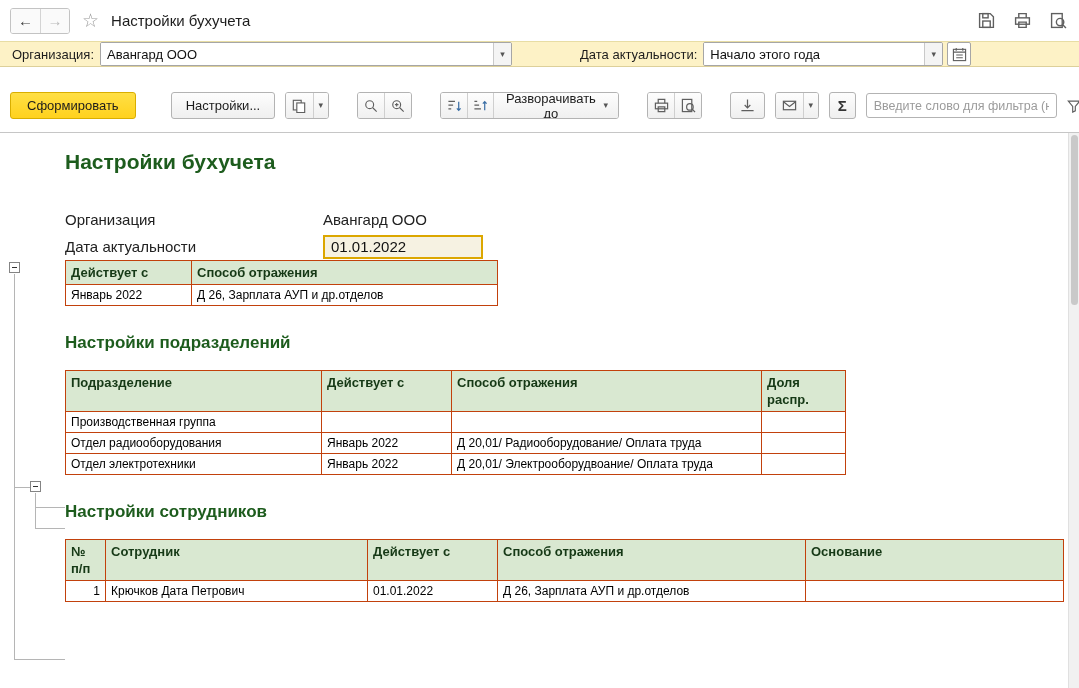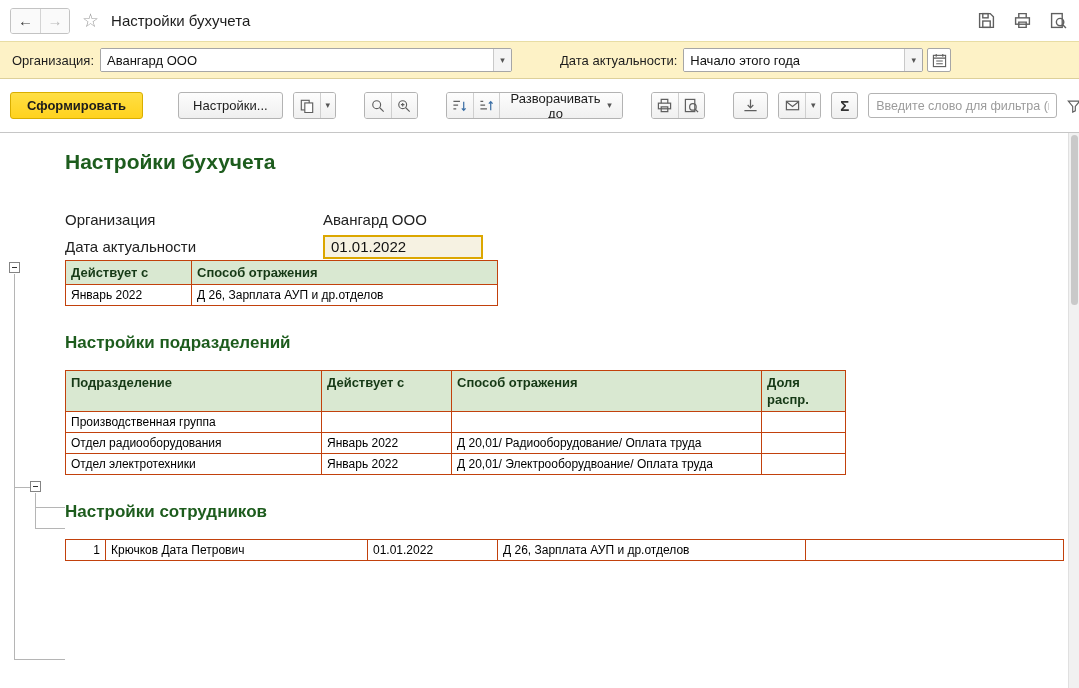--- a/index.html
+++ b/index.html
@@ -15,40 +15,40 @@
   .navbtn+.navbtn{border-left:1px solid #d4d4d4}
   .navbtn.disabled{color:#b9b9b9}
   .star{font-size:19px;color:#9a9a9a;margin-left:12px;cursor:pointer}
   .wtitle{font-size:15px;color:#1d1d1d;margin-left:12px}
   .tb-right{margin-left:auto;display:flex;gap:14px;align-items:center}
   .iconbtn{background:none;border:none;cursor:pointer;display:flex;align-items:center;justify-content:center;
     width:22px;height:22px;padding:0}
   .iconbtn svg{stroke:#5f5f5f;fill:none;stroke-width:1.3}
 
   
-  .filterbar{position:absolute;top:41px;left:0;right:0;height:38px;background:#fdf2c6;
+  .filterbar{position:absolute;top:41px;left:0;right:0;height:26px;background:#fdf2c6;
     border-top:1px solid #e8dda4;border-bottom:1px solid #ddd09a;display:flex;align-items:center;
     padding:0 12px;font-size:13px}
   .filterbar label{color:#1c1c1c;margin-right:6px}
   .combo{display:flex;height:24px;border:1px solid #a6a6a6;background:#fff;border-radius:2px;overflow:hidden}
   .combo input{border:none;outline:none;height:100%;padding:0 6px;font-size:13px;
     font-family:inherit;color:#111;flex:1;background:#fff}
   .combo-drop{width:18px;border:none;border-left:1px solid #c9c9c9;background:#f4f4f4;color:#555;
     font-size:9px;cursor:pointer;display:flex;align-items:center;justify-content:center}
   .calbtn{width:24px;height:24px;margin-left:4px;border:1px solid #a6a6a6;border-radius:2px;background:#fff;
     display:flex;align-items:center;justify-content:center;cursor:pointer}
   .calbtn svg{stroke:#5f5f5f;fill:none;stroke-width:1.2}
 
   
   .toolbar{position:absolute;top:79px;left:0;right:0;height:54px;background:#fff;
     border-bottom:1px solid #c6c6c6;display:flex;align-items:center;padding:0 10px;gap:10px;overflow:hidden}
   .btn{height:27px;border:1px solid #b3b3b3;border-radius:3px;background:linear-gradient(#fdfdfd,#efefef);
     font-size:13px;font-family:inherit;color:#1c1c1c;padding:0 14px;cursor:pointer;display:flex;
     align-items:center;justify-content:center;gap:6px}
-  .btn.generate{background:linear-gradient(#ffdf45,#ffd21e);border-color:#d9ae00;font-weight:bold;padding:0 16px}
+  .btn.generate{background:linear-gradient(#ffdf45,#ffd21e);border-color:#d9ae00;font-weight:normal;padding:0 16px}
   .btngroup{display:flex;border:1px solid #b3b3b3;border-radius:3px;overflow:hidden;height:27px}
   .btngroup .gbtn{border:none;background:linear-gradient(#fdfdfd,#f0f0f0);width:30px;display:flex;
     align-items:center;justify-content:center;cursor:pointer;font-size:13px;font-family:inherit;color:#1c1c1c;gap:6px}
   .btngroup .gbtn+.gbtn{border-left:1px solid #cfcfcf}
   .btngroup .gbtn.wide{width:auto;padding:0 10px}
   .caret{font-size:9px;color:#555;line-height:1}
   .toolbar svg{stroke:#5f5f5f;fill:none;stroke-width:1.3}
   .sigma{font-size:15px;font-weight:bold;color:#333}
   .filter-input{margin-left:auto;width:214px;height:25px;border:1px solid #b3b3b3;border-radius:3px;
     padding:0 7px;font-size:12.5px;font-family:inherit;color:#222;outline:none}
@@ -124,21 +124,21 @@
 </div>
 
 <div class="filterbar">
   <label>Организация:</label>
   <div class="combo" style="width:412px">
     <input value="Авангард ООО" style="">
     <button class="combo-drop">
         <span>▾</span>
       </button>
   </div>
-  <label style="margin-left:48px">Дата актуальности:</label>
+  <label style="margin-left:68px">Дата актуальности:</label>
   <div class="combo" style="width:240px">
     <input value="Начало этого года" style="">
     <button class="combo-drop">
         <span>▾</span>
       </button>
   </div>
   <button class="calbtn">
     <svg width="15" height="15" viewBox="0 0 16 16">
         <rect x="1.5" y="2.5" width="13" height="12"></rect>
         <path d="M1.5 5.5h13M4.5 1v3M11.5 1v3M4.5 8.5h7M4.5 11.5h7"></path>
@@ -321,20 +321,27 @@
     <h2 class="section">Настройки сотрудников</h2>
     <table class="rtable" style="width:998px">
       <colgroup>
           <col style="width:40px">
           <col style="width:262px">
           <col style="width:130px">
           <col style="width:308px">
           <col style="width:258px">
         </colgroup>
       <tbody>
+          <tr>
+        <th style="white-space:normal">№ п/п</th>
+        <th>Сотрудник</th>
+        <th>Действует с</th>
+        <th>Способ отражения</th>
+        <th>Основание</th>
+      </tr>
       <tr>
         <td style="text-align:right">1</td>
         <td>Крючков Дата Петрович</td>
         <td>01.01.2022</td>
         <td>Д 26, Зарплата АУП и др.отделов</td>
         <td></td>
       </tr>
     </tbody>
       </table>
   </div>

